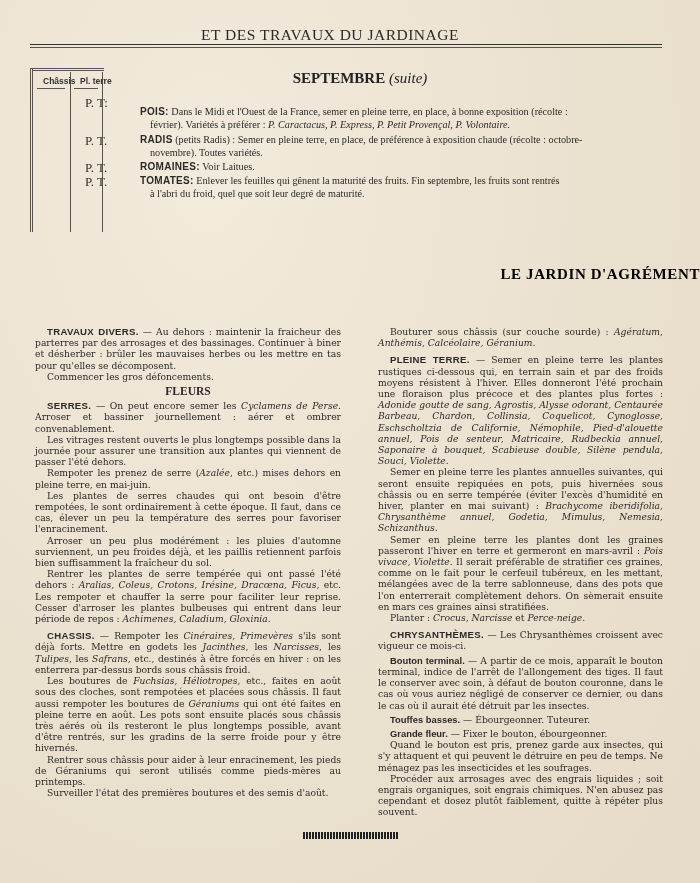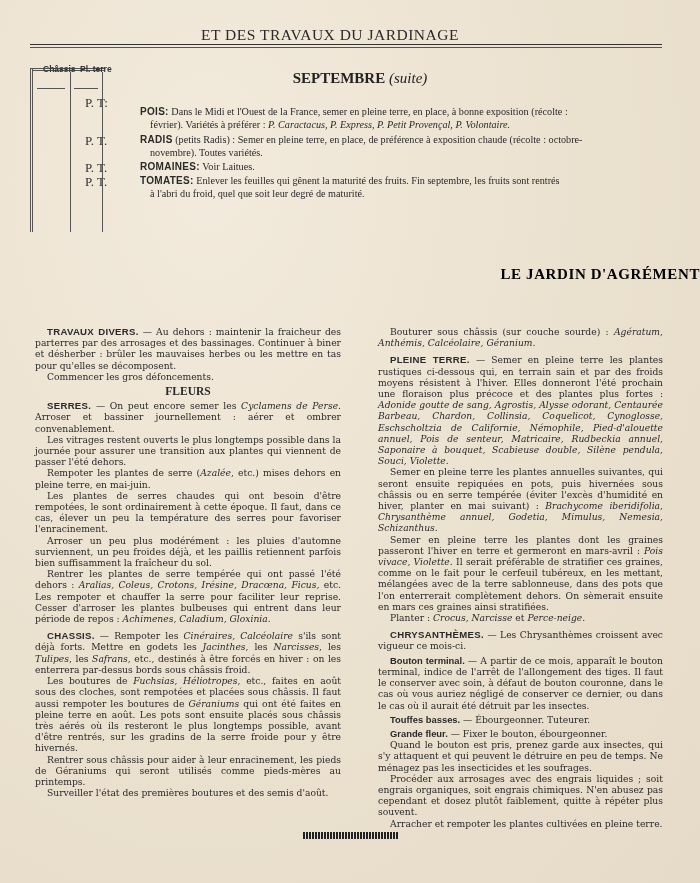--- a/index.html
+++ b/index.html
@@ -15,21 +15,21 @@
     position:absolute; top:26px; left:0; width:660px; text-align:center;
     font-family:"Liberation Serif", serif; font-size:15.5px; letter-spacing:0.5px; color:#2a2a2a;
   }
   .rule1 { position:absolute; top:44px; left:30px; width:632px; height:0; border-top:1.5px solid #333; }
   .rule2 { position:absolute; top:47px; left:30px; width:632px; height:0; border-top:1px solid #555; }
 
   
   .tbl { position:absolute; left:30px; top:68px; width:74px; height:164px; }
   .tbl .vl { position:absolute; top:0; bottom:0; border-left:1px solid #555; }
   .tbl .hl { position:absolute; border-top:1px solid #555; }
-  .colhead { position:absolute; top:64px; font-family:"Liberation Sans", sans-serif; font-size:8.5px; font-weight:bold; color:#333;text-align:center; }
+  .colhead { position:absolute; top:76px; font-family:"Liberation Sans", sans-serif; font-size:8.5px; font-weight:bold; color:#333;text-align:center; }
 
   .pt { position:absolute; left:85px; font-family:"Liberation Serif", serif; font-size:13px; color:#333; }
 
   .sept-title {
     position:absolute; top:70px; left:92px; width:536px; text-align:center;
     font-family:"Liberation Serif", serif; font-weight:bold; font-size:15px; color:#222;
   }
   .sept-title i { font-weight:normal; font-style:italic; }
 
   .veg { position:absolute; left:140px; width:522px; font-size:10.2px; line-height:12.6px; color:#2a2a2a; font-family:"Liberation Serif", serif; }
@@ -105,38 +105,37 @@
 </div>
 
 <div class="section-title">LE JARDIN D'AGRÉMENT</div>
 
 <div class="col left">
   <p><span class="kw">TRAVAUX DIVERS.</span><span> — Au dehors : maintenir la fraicheur des parterres par des arrosages et des bassinages. Continuer à biner et désherber : brûler les mauvaises herbes ou les mettre en tas pour qu'elles se décomposent.</span></p>
   <p>Commencer les gros défoncements.</p>
   <p class="sub">FLEURS</p>
   <p><span class="kw">SERRES.</span><span> — On peut encore semer les </span><i>Cyclamens de Perse.</i><span> Arroser et bassiner journellement : aérer et ombrer convenablement.</span></p>
   <p>Les vitrages restent ouverts le plus longtemps possible dans la journée pour assurer une transition aux plantes qui viennent de passer l'été dehors.</p>
-  <p><span>Rempoter les plantes de serre (</span><i>Azalée</i><span>, etc.) mises dehors en pleine terre, en mai-juin.</span></p>
+  <p><span>Rempoter les prenez de serre (</span><i>Azalée</i><span>, etc.) mises dehors en pleine terre, en mai-juin.</span></p>
   <p>Les plantes de serres chaudes qui ont besoin d'être rempotées, le sont ordinairement à cette époque. Il faut, dans ce cas, élever un peu la température des serres pour favoriser l'enracinement.</p>
   <p>Arroser un peu plus modérément : les pluies d'automne surviennent, un peu froides déjà, et les paillis retiennent parfois bien suffisamment la fraîcheur du sol.</p>
   <p><span>Rentrer les plantes de serre tempérée qui ont passé l'été dehors : </span><i>Aralias, Coleus, Crotons, Irésine, Dracœna, Ficus,</i><span> etc. Les rempoter et chauffer la serre pour faciliter leur reprise. Cesser d'arroser les plantes bulbeuses qui entrent dans leur période de repos : </span><i>Achimenes, Caladium, Gloxinia.</i></p>
-  <p class="gap"><span class="kw">CHASSIS.</span><span> — Rempoter les </span><i>Cinéraires, Calcéolaire</i><span> s'ils sont déjà forts. Mettre en godets les </span><i>Jacinthes</i><span>, les </span><i>Narcisses</i><span>, les </span><i>Tulipes</i><span>, les </span><i>Safrans</i><span>, etc., destinés à être forcés en hiver : on les enterrera par-dessus bords sous châssis froid.</span></p>
+  <p class="gap"><span class="kw">CHASSIS.</span><span> — Rempoter les </span><i>Cinéraires, Primevères</i><span> s'ils sont déjà forts. Mettre en godets les </span><i>Jacinthes</i><span>, les </span><i>Narcisses</i><span>, les </span><i>Tulipes</i><span>, les </span><i>Safrans</i><span>, etc., destinés à être forcés en hiver : on les enterrera par-dessus bords sous châssis froid.</span></p>
   <p><span>Les boutures de </span><i>Fuchsias</i><span>, </span><i>Héliotropes</i><span>, etc., faites en août sous des cloches, sont rempotées et placées sous châssis. Il faut aussi rempoter les boutures de </span><i>Géraniums</i><span> qui ont été faites en pleine terre en août. Les pots sont ensuite placés sous châssis très aérés où ils resteront le plus longtemps possible, avant d'être rentrés, sur les gradins de la serre froide pour y être hivernés.</span></p>
   <p>Rentrer sous châssis pour aider à leur enracinement, les pieds de Géraniums qui seront utilisés comme pieds-mères au printemps.</p>
   <p>Surveiller l'état des premières boutures et des semis d'août.</p>
 </div>
 
 <div class="col right">
   <p><span>Bouturer sous châssis (sur couche sourde) : </span><i>Agératum, Anthémis, Calcéolaire, Géranium.</i></p>
   <p class="gap"><span class="kw">PLEINE TERRE.</span><span> — Semer en pleine terre les plantes rustiques ci-dessous qui, en terrain sain et par des froids moyens résistent à l'hiver. Elles donneront l'été prochain une floraison plus précoce et des plantes plus fortes : </span><i>Adonide goutte de sang, Agrostis, Alysse odorant, Centaurée Barbeau, Chardon, Collinsia, Coquelicot, Cynoglosse, Eschscholtzia de Californie, Némophile, Pied-d'alouette annuel, Pois de senteur, Matricaire, Rudbeckia annuel, Saponaire à bouquet, Scabieuse double, Silène pendula, Souci, Violette.</i></p>
   <p><span>Semer en pleine terre les plantes annuelles suivantes, qui seront ensuite repiquées en pots, puis hivernées sous châssis ou en serre tempérée (éviter l'excès d'humidité en hiver, planter en mai suivant) : </span><i>Brachycome iberidifolia, Chrysanthème annuel, Godetia, Mimulus, Nemesia, Schizanthus.</i></p>
   <p><span>Semer en pleine terre les plantes dont les graines passeront l'hiver en terre et germeront en mars-avril : </span><i>Pois vivace, Violette.</i><span> Il serait préférable de stratifier ces graines, comme on le fait pour le cerfeuil tubéreux, en les mettant, mélangées avec de la terre sablonneuse, dans des pots que l'on enterrerait complètement dehors. On sèmerait ensuite en mars ces graines ainsi stratifiées.</span></p>
   <p><span>Planter : </span><i>Crocus</i><span>, </span><i>Narcisse</i><span> et </span><i>Perce-neige.</i></p>
   <p class="gap"><span class="kw">CHRYSANTHÈMES.</span><span> — Les Chrysanthèmes croissent avec vigueur ce mois-ci.</span></p>
   <p class="gap" style="margin-top:3px"><span class="kw2">Bouton terminal.</span><span> — A partir de ce mois, apparaît le bouton terminal, indice de l'arrêt de l'allongement des tiges. Il faut le conserver avec soin, à défaut de bouton couronne, dans le cas où vous auriez négligé de conserver ce dernier, ou dans le cas où il aurait été détruit par les insectes.</span></p>
   <p style="margin-top:3px"><span class="kw2">Touffes basses.</span><span> — Ébourgeonner. Tuteurer.</span></p>
   <p style="margin-top:3px"><span class="kw2">Grande fleur.</span><span> — Fixer le bouton, ébourgeonner.</span></p>
   <p>Quand le bouton est pris, prenez garde aux insectes, qui s'y attaquent et qui peuvent le détruire en peu de temps. Ne ménagez pas les insecticides et les soufrages.</p>
   <p>Procéder aux arrosages avec des engrais liquides ; soit engrais organiques, soit engrais chimiques. N'en abusez pas cependant et dosez plutôt faiblement, quitte à répéter plus souvent.</p>
-  <p>Arracher et rempoter les plantes cultivées en pleine terre.</p>
 </div>
 
 <div class="ornament"></div>
 
 </body></html>

